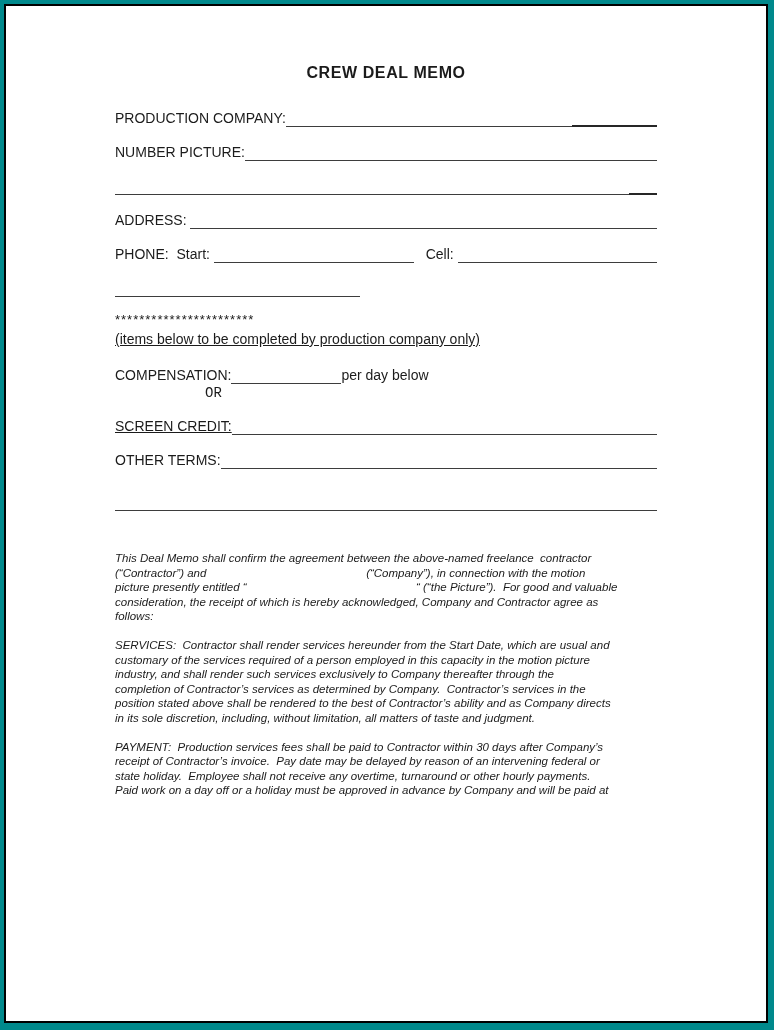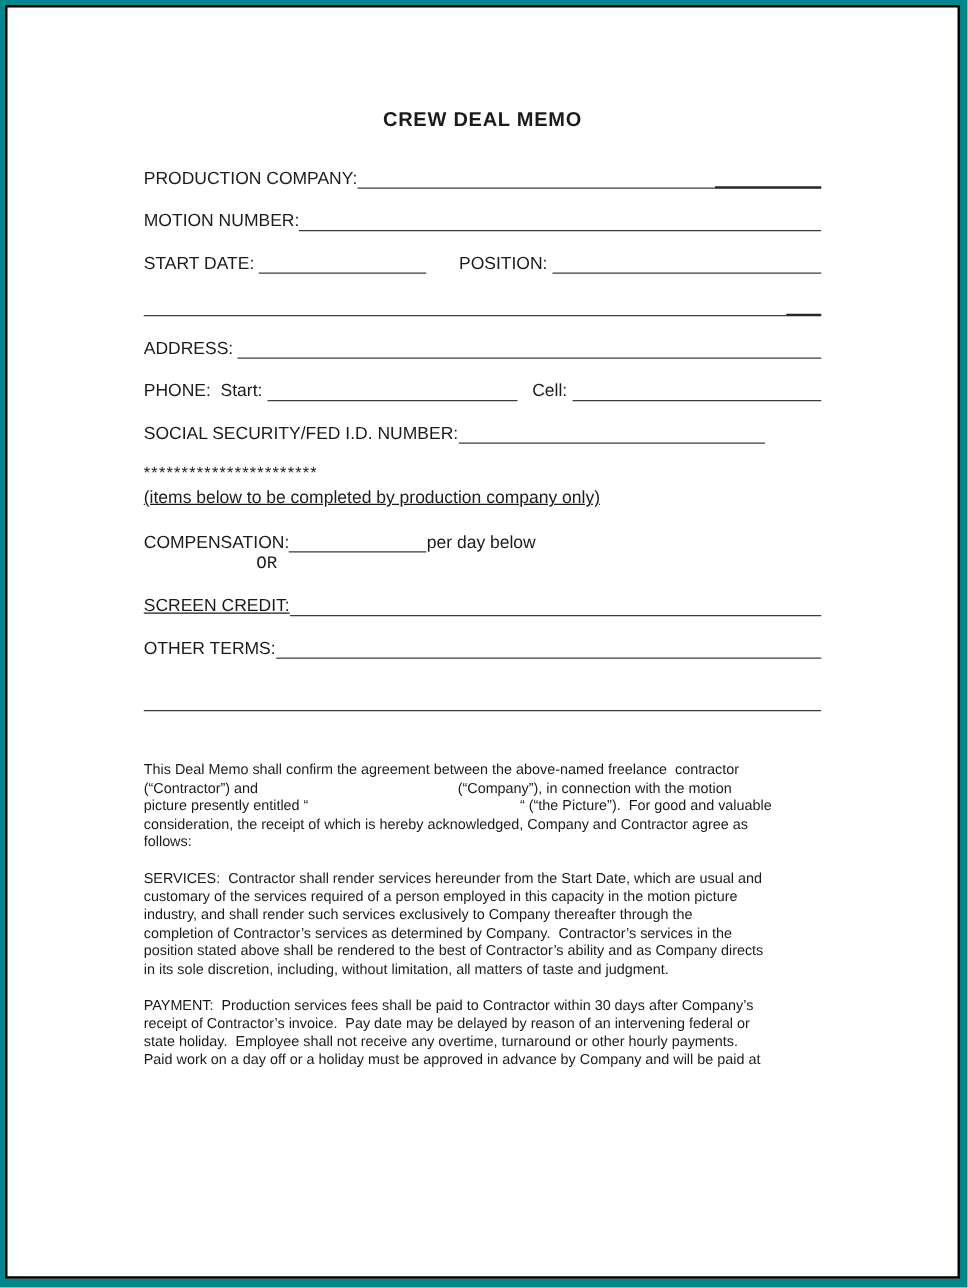--- a/index.html
+++ b/index.html
@@ -11,21 +11,21 @@
     color:#1b1b1b;
     overflow:hidden;
   }
   .page{
     position:absolute;top:4px;left:4px;right:6px;bottom:7px;
     background:#ffffff;
     border:2px solid #000000;
     overflow:hidden;
   }
   .content{
-    padding:82px 0 0 109px;
+    padding:58px 0 0 109px;
     width:542px;
   }
   .doc-title{
     font-size:16px;font-weight:bold;letter-spacing:.6px;
     text-align:center;line-height:18px;
     margin:0 0 28px 0;
   }
   .row{
     display:flex;align-items:flex-end;
     font-size:14px;line-height:17px;height:17px;
@@ -55,70 +55,63 @@
   .row.comp{margin-bottom:1px;}
   .row.screen{margin-top:16px;text-decoration:underline;}
   .solo-line{
     height:24px;border-bottom:1px solid #3d3d3d;
     margin-bottom:0;
   }
   .para{
     font-size:11.5px;line-height:14.6px;
     white-space:pre-wrap;
     margin:12px 0 14px 0;
+    font-style:italic;
   }
   .para.first{margin-top:40px;}
 </style>
 </head>
 <body>
 
 <div class="page">
   <div class="content">
 
     <h1 class="doc-title">CREW DEAL MEMO</h1>
 
     <div class="row">
       <span class="lbl">PRODUCTION COMPANY:</span>
       <span class="fill"></span>
       <span class="tail tail85"></span>
     </div>
 
     <div class="row">
-      <span class="lbl">MOTION NUMBER:</span>
+      <span class="lbl">NUMBER PICTURE:</span>
       <span class="fill"></span>
     </div>
 
-    <div class="row">
-      <span class="lbl">START DATE: </span>
-      <span class="blank w134"></span>
-      <span class="gap22"></span>
-      <span class="lbl"> POSITION: </span>
-      <span class="fill"></span>
-    </div>
 
     <div class="row">
       <span class="fill"></span>
       <span class="tail tail28"></span>
     </div>
 
     <div class="row">
       <span class="lbl">ADDRESS: </span>
       <span class="fill"></span>
     </div>
 
     <div class="row">
       <span class="lbl">PHONE:  Start: </span>
       <span class="blank w200"></span>
       <span class="gap8"></span>
       <span class="lbl"> Cell: </span>
       <span class="fill"></span>
     </div>
 
     <div class="row">
-      <span class="lbl">SOCIAL SECURITY/FED I.D. NUMBER:</span>
       <span class="blank w245"></span>
     </div>
 
     <div class="asterisks">***********************</div>
 
     <div class="note">(items below to be completed by production company only)</div>
 
     <div class="row comp">
       <span class="lbl">COMPENSATION:</span>
       <span class="blank w110"></span>

